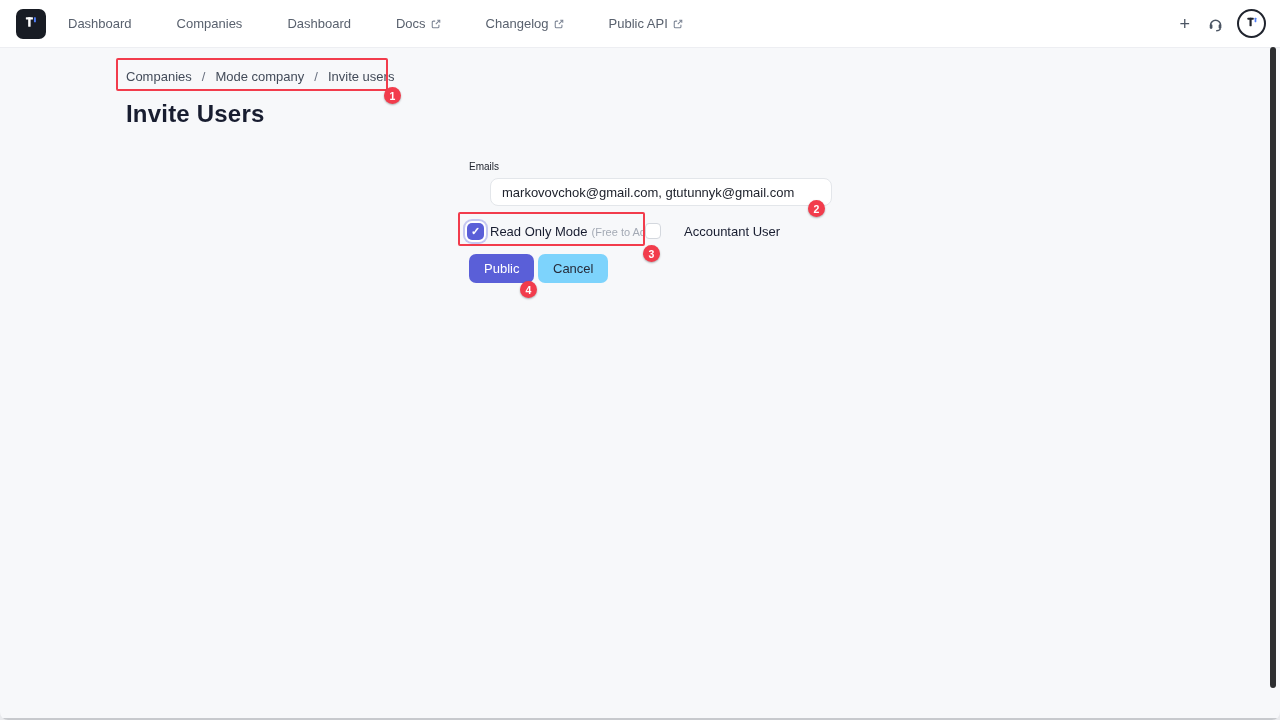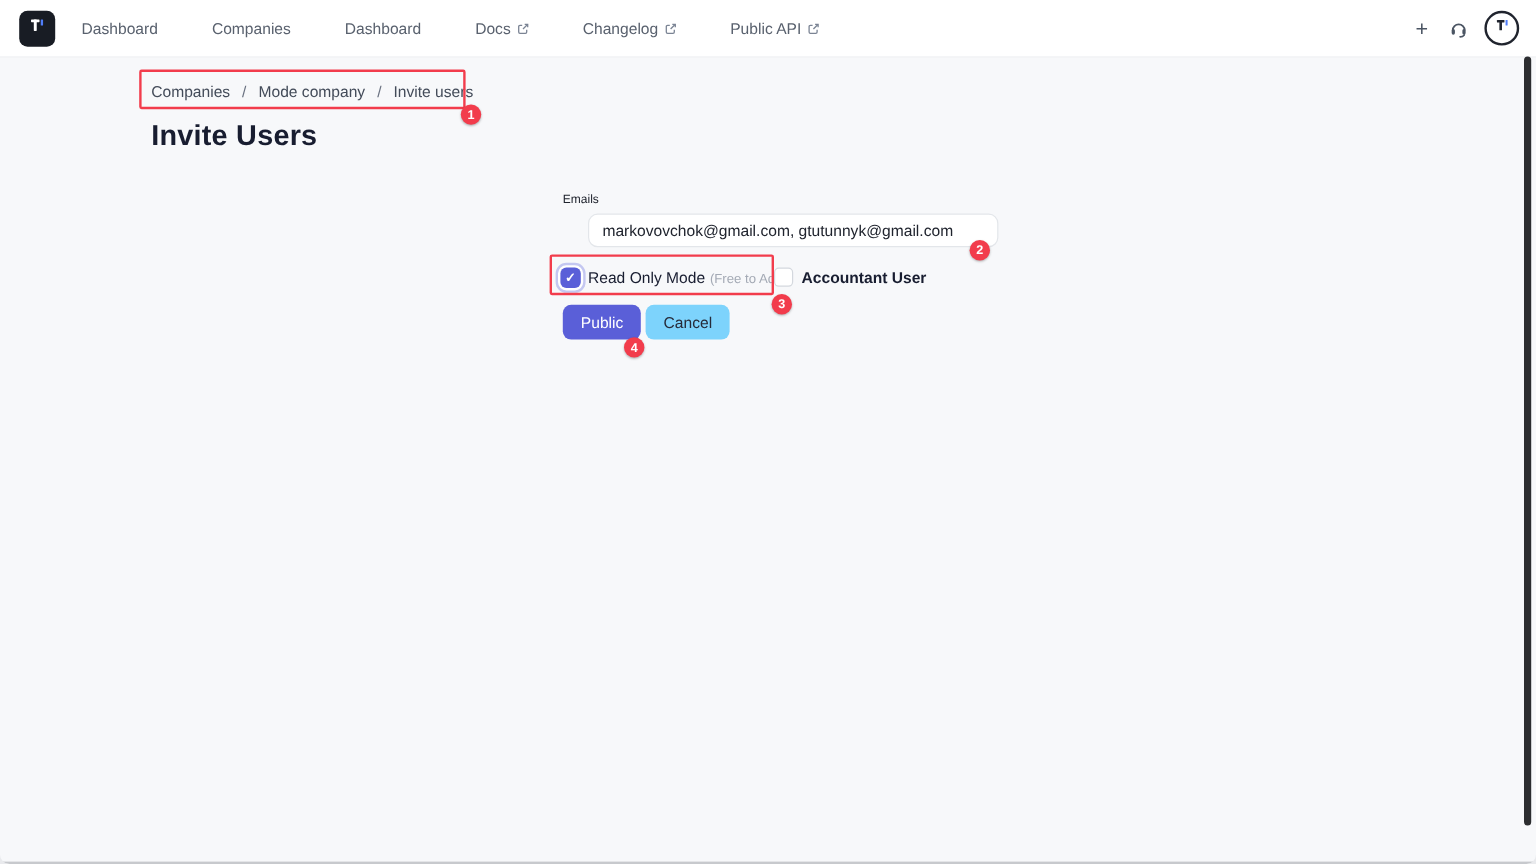--- a/index.html
+++ b/index.html
@@ -195,21 +195,21 @@
   <input class="emails-input" type="text" value="markovovchok@gmail.com, gtutunnyk@gmail.com" style="">
 
   <span class="cb-checked">
     <span>✓</span>
   </span>
   <span class="cb-label" style="left:490px;">
     <span>Read Only Mode</span><span class="hint">(Free to Add)</span>
   </span>
 
   <span class="cb-unchecked"></span>
-  <span class="cb-label" style="left:668px;font-weight:bold;">Accountant User</span>
+  <span class="cb-label" style="left:684px;">Accountant User</span>
 
   <button class="btn btn-invite">Public</button>
   <button class="btn btn-cancel">Cancel</button>
 
   <div class="anno-box anno-box1"></div>
   <div class="anno-box anno-box3"></div>
   <div class="badge badge1">1</div>
   <div class="badge badge2">2</div>
   <div class="badge badge3">3</div>
   <div class="badge badge4">4</div>

